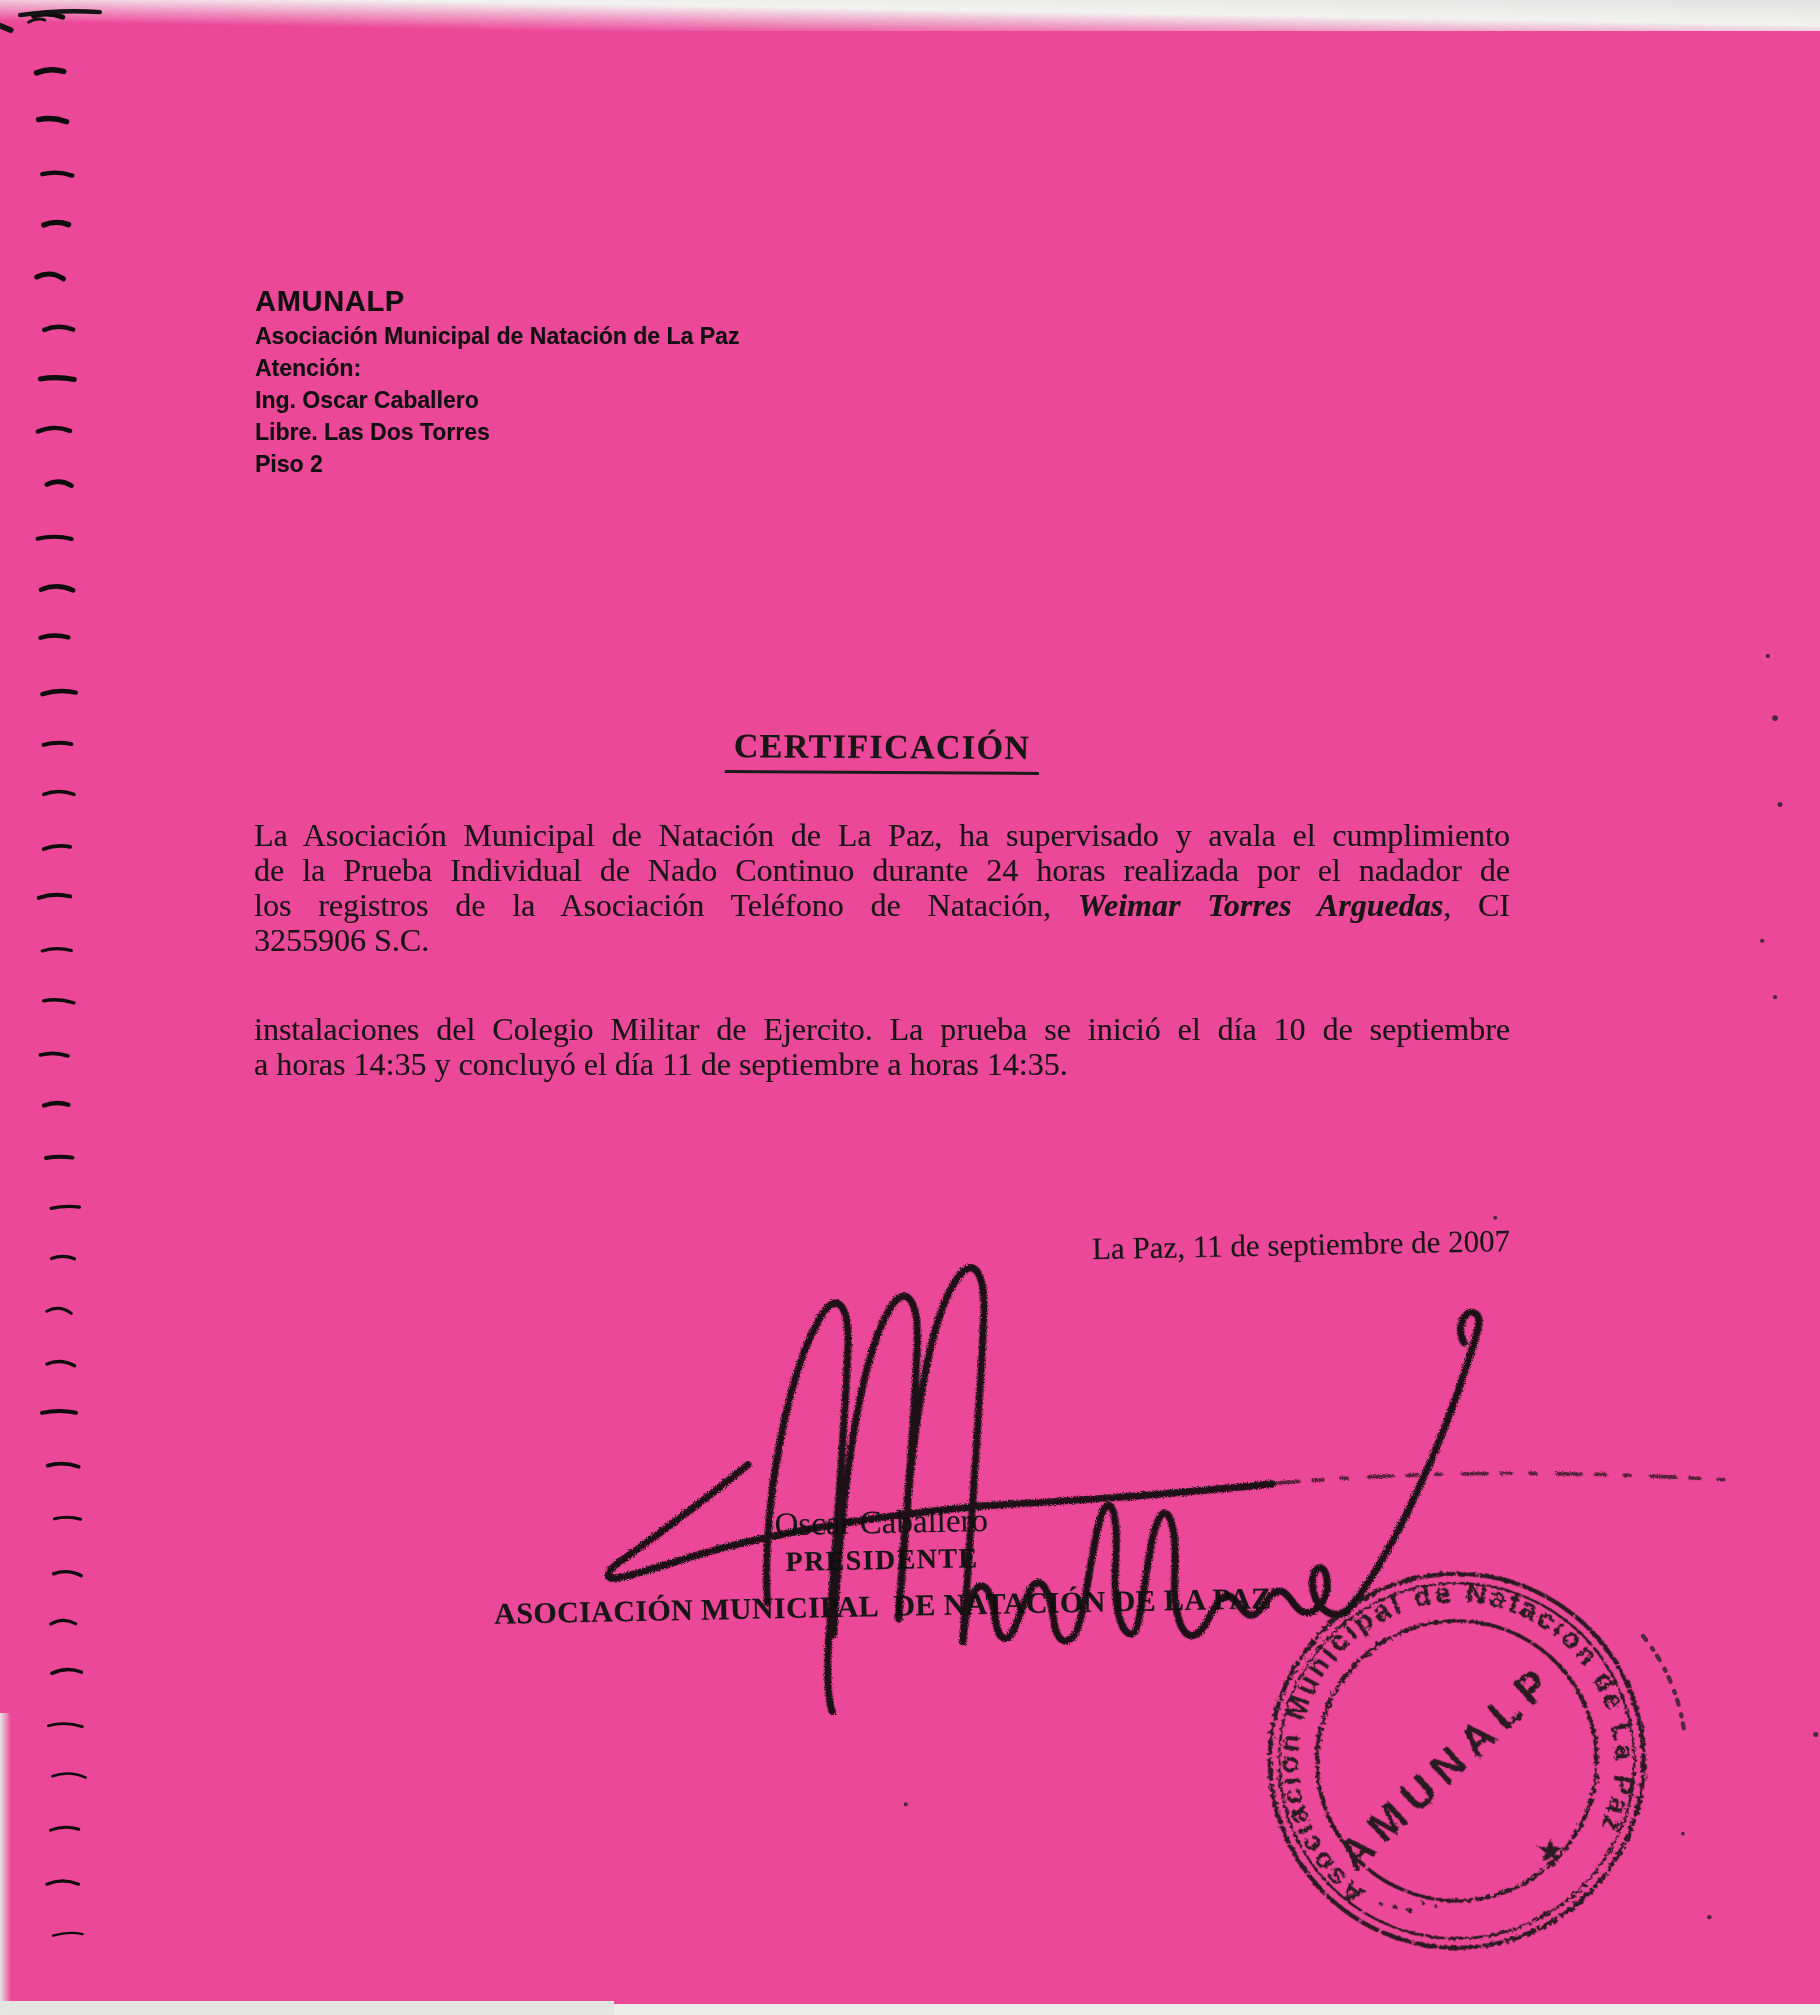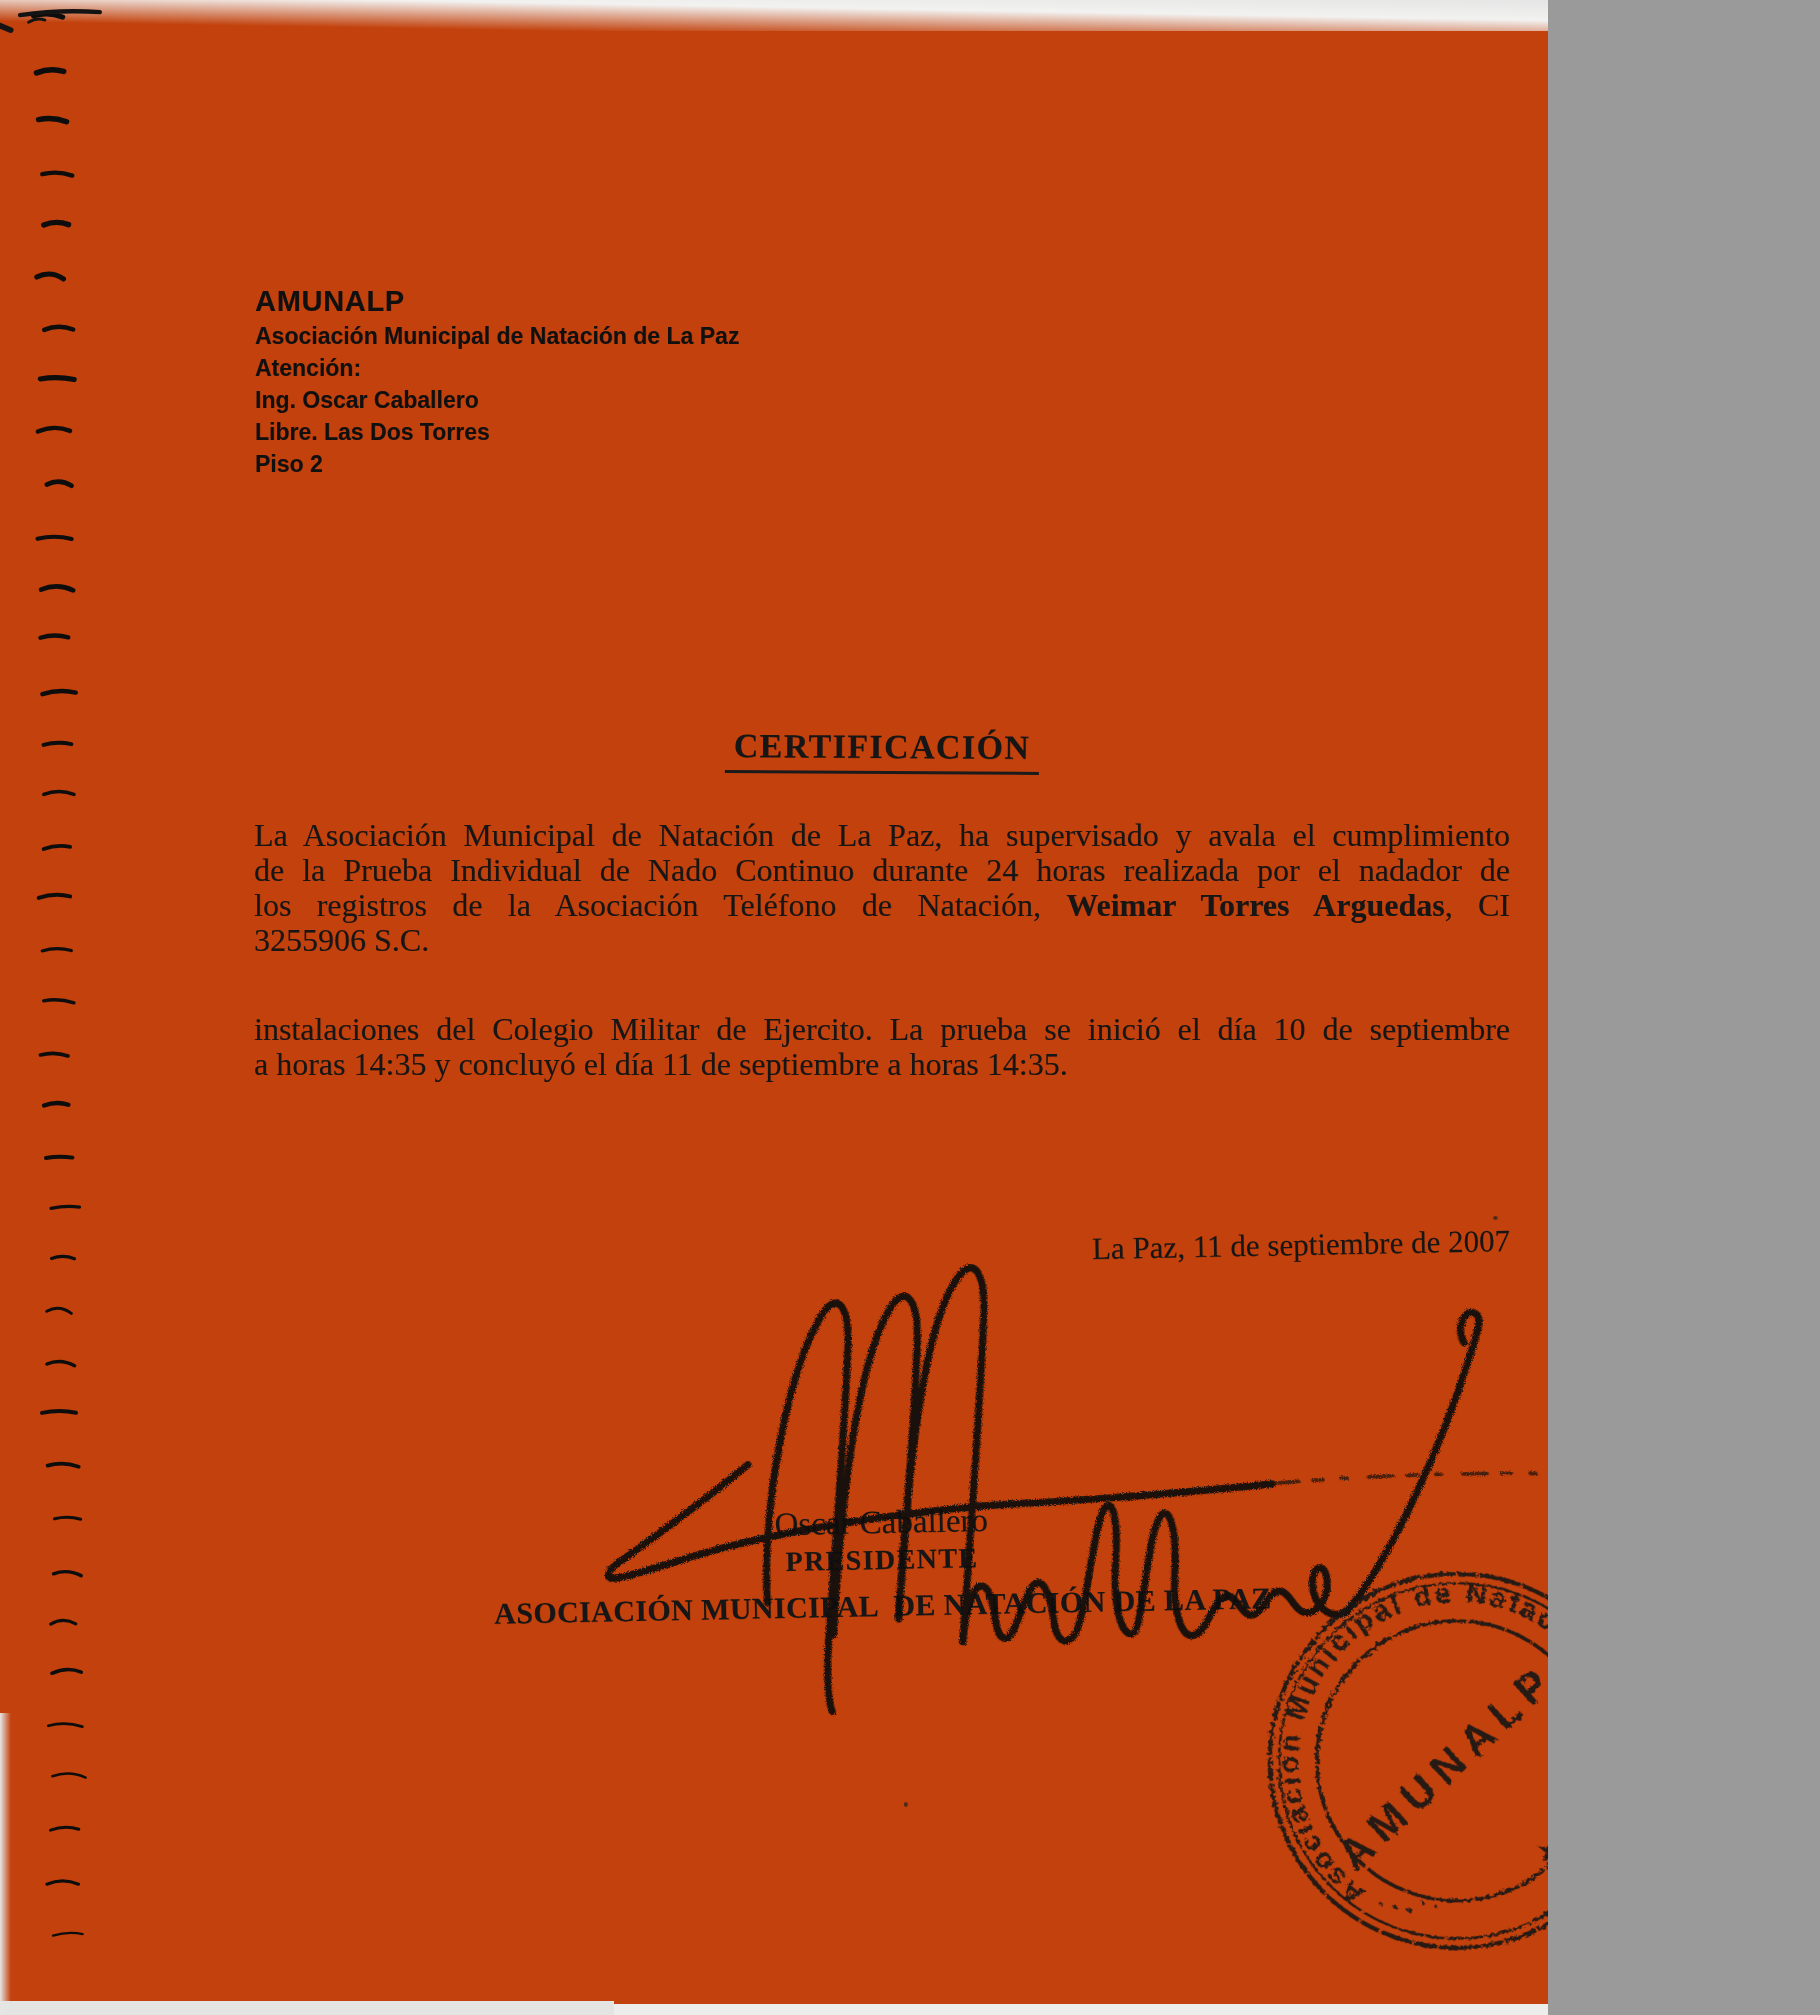--- a/index.html
+++ b/index.html
@@ -1,18 +1,18 @@
 <!DOCTYPE html>
 <html style="font-size:11.4px"><head>
 <meta charset="utf-8">
 <style>
   html,body{margin:0;padding:0;background:#9a9a9a;}
   .page{
-    position:relative;width:1548px;height:2015px;overflow:hidden;
-    background:#c2410c;
+    position:relative;width:1820px;height:2015px;overflow:hidden;
+    background:#ec4899;
     font-family:"Liberation Serif",serif;color:#161616;
   }
   
   .scan-top{position:absolute;top:0;left:0;width:1820px;height:31px;
     background:linear-gradient(181deg,#e2e2e2 0%,#f2f2f1 40%,rgba(255,255,255,0) 85%);
     pointer-events:none;}
   .scan-bottom{position:absolute;bottom:0;left:0;width:1820px;height:10.7px;background:#ededec;pointer-events:none;}
   .scan-bottom-left{position:absolute;bottom:0;left:0;width:614px;height:14.3px;background:#e4e4e3;pointer-events:none;}
   .scan-left{position:absolute;left:0;top:1713px;width:11.4px;height:302px;
     background:linear-gradient(to right,#e6e6e5,rgba(255,255,255,0));pointer-events:none;}
@@ -27,21 +27,21 @@
     transform:rotate(.35deg);}
   .doc-title{display:inline-block;font-size:34px;font-weight:bold;letter-spacing:1.4px;
     border-bottom:3.6px solid #1b1b1b;padding:0 8.6px 5px 8.6px;
     text-shadow:0.4px 0.4px 0 rgba(10,10,10,.35);}
   
   .para{position:absolute;left:254px;width:1256px;font-size:32px;line-height:35px;
     text-shadow:0.4px 0.4px 0 rgba(10,10,10,.3);}
   .p1{top:818px;} .p2{top:1012px;}
   .pline{width:100%;}
   .j{text-align:justify;text-align-last:justify;}
-  .swimmer{font-weight:bold;}
+  .swimmer{font-weight:bold;font-style:italic;}
   
   .dateline{position:absolute;left:254px;top:1223px;width:1256px;text-align:right;
     font-size:31px;transform:rotate(-1.1deg);transform-origin:100% 50%;
     text-shadow:0.4px 0.4px 0 rgba(10,10,10,.3);}
   
   .signoff{position:absolute;left:493px;top:1503px;width:778px;text-align:center;
     transform:rotate(-1.15deg);text-shadow:0.4px 0.4px 0 rgba(10,10,10,.3);}
   .signer-name{font-size:33px;line-height:39px;}
   .signer-title{font-size:28px;font-weight:bold;letter-spacing:1.4px;line-height:33px;margin-top:1.4px;}
   .signer-org{font-size:30px;font-weight:bold;margin-top:13px;white-space:pre;letter-spacing:0.4px;}

